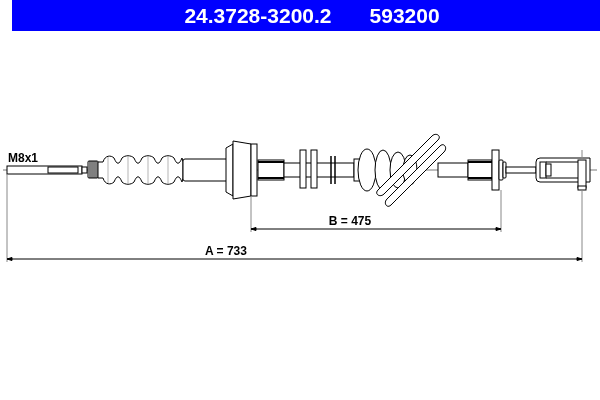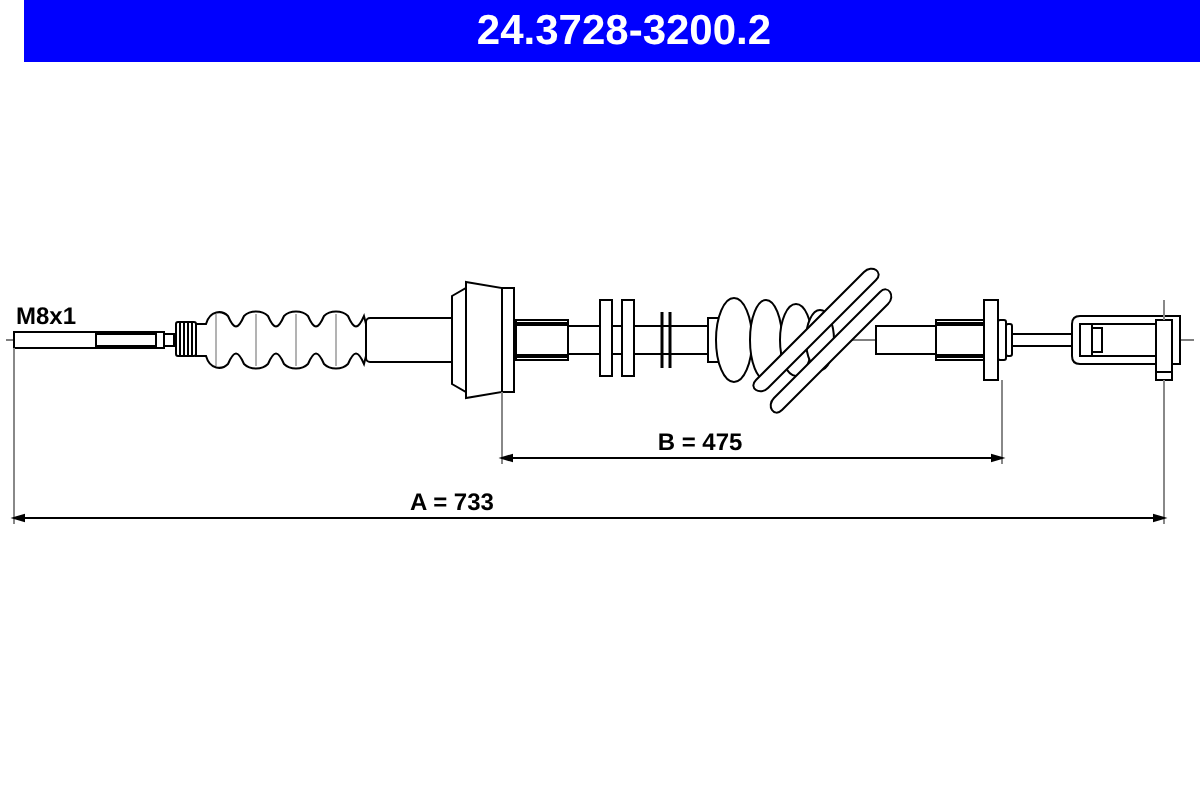--- a/index.html
+++ b/index.html
@@ -12,20 +12,21 @@
     }
     .header span { margin: 0 19px; }
     svg { position: absolute; left: 0; top: 0; }
     .lbl { font-family: "Liberation Sans", sans-serif; font-weight: bold; font-size: 12px; fill: #000; }
   </style>
 </head>
 <body>
 
 <div class="header">
   <span>24.3728-3200.2</span>
+  <span>593200</span>
 </div>
 
 <svg width="600" height="400" viewBox="0 0 600 400">
   <g stroke="#000" stroke-width="1" fill="#fff">
 
     <line x1="3" y1="170" x2="597" y2="170" stroke="#555" stroke-width="0.8"></line>
 
     <g>
       <rect x="7" y="166" width="75" height="8"></rect>
       <rect x="48" y="167" width="30" height="6"></rect>

